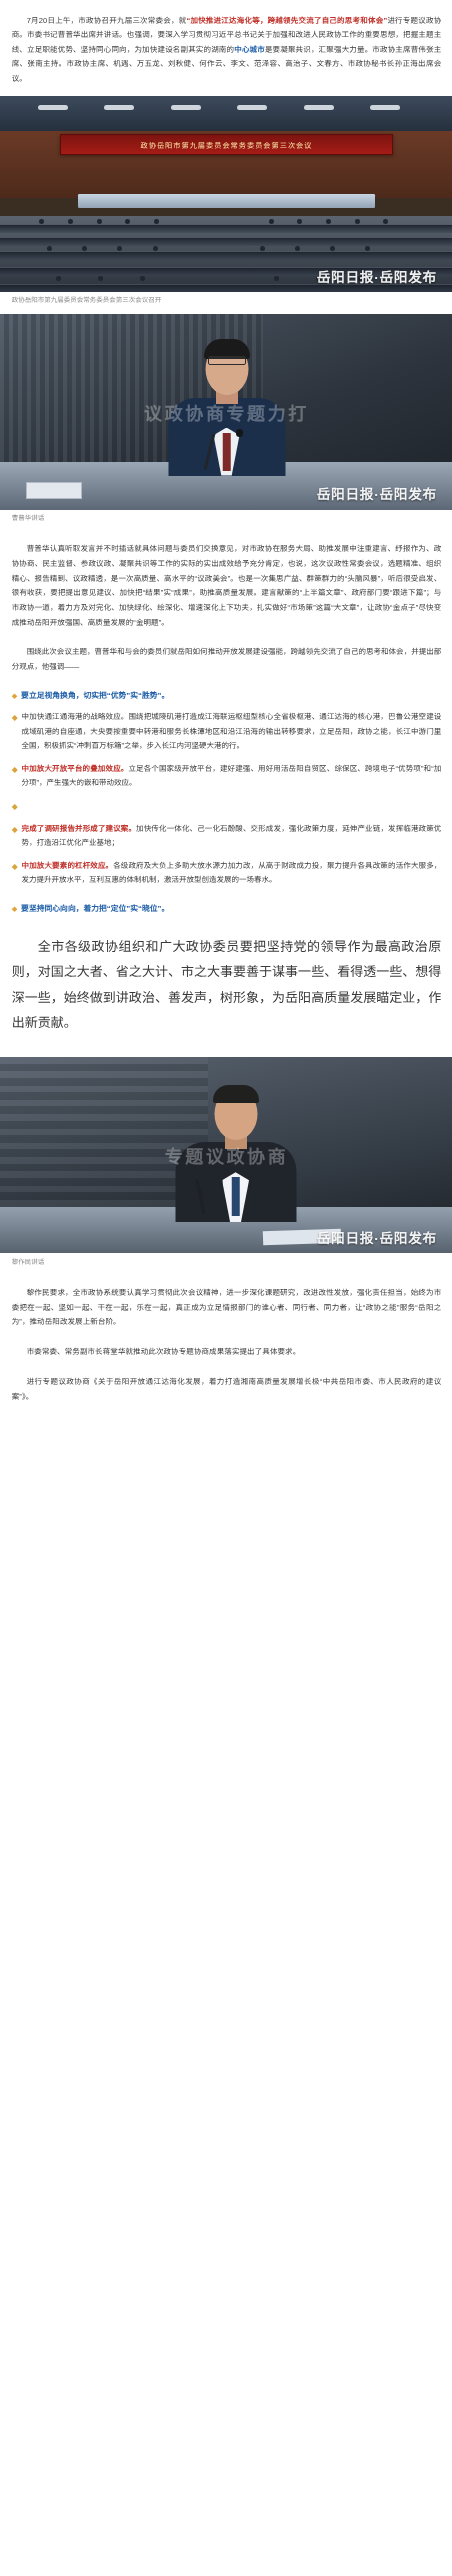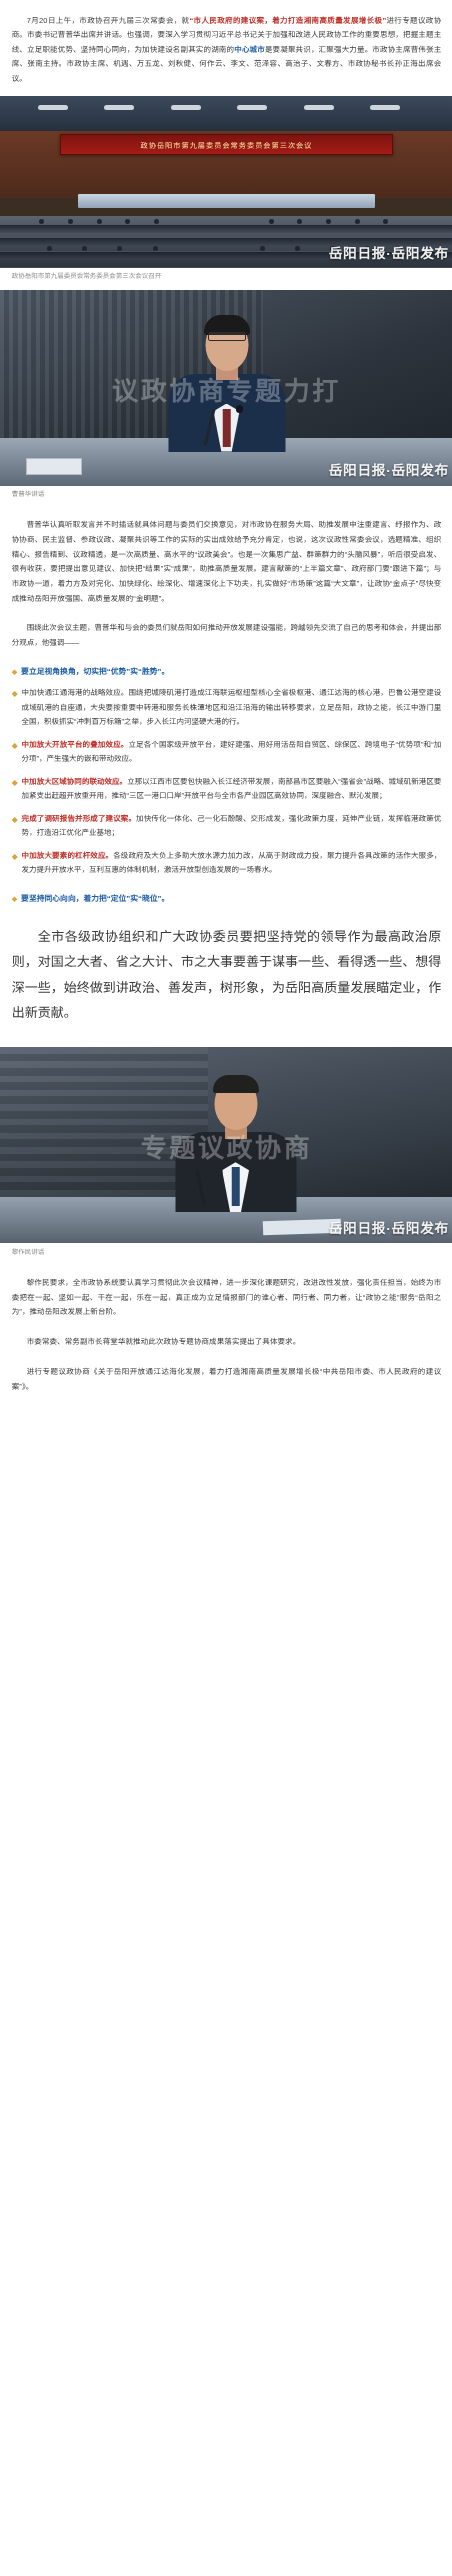--- a/index.html
+++ b/index.html
@@ -36,45 +36,45 @@
   .caption {
     font-size: 6.5px;
     color: #8b8b8b;
     padding: 3.3px 11.7px 7.8px 11.7px;
     line-height: 1.6;
   }
   .caption-center { text-align: left; }
 
   .wm {
     position: absolute;
-    right: 4px;
+    right: 16px;
     bottom: 6.5px;
     font-size: 13.7px;
     font-weight: bold;
     color: rgba(255,255,255,0.93);
     letter-spacing: 0.7px;
     text-shadow: 0 0.7px 2px rgba(0,0,0,0.5);
     white-space: nowrap;
   }
   .wm-big {
     position: absolute;
     left: 0; right: 0;
     top: 50%;
     transform: translateY(-50%);
     text-align: center;
-    font-size: 26px;
+    font-size: 18px;
     font-weight: bold;
     color: rgba(255,255,255,0.30);
     letter-spacing: 2.6px;
     white-space: nowrap;
     pointer-events: none;
   }
 
   
-  .ph1 { height: 172px; background: #c2410c; }
+  .ph1 { height: 196px; background: #c2410c; }
   .ph1 .ceiling {
     position: absolute; top: 0; left: 0; right: 0; height: 35px;
     background: linear-gradient(#3c4a5c, #26303d);
   }
   .ph1 .ceil-light {
     position: absolute; top: 9px; height: 4.6px; width: 30px;
     background: #e9eef5; border-radius: 2.6px; opacity: .85;
   }
   .ph1 .banner {
     position: absolute; top: 38px; left: 60px; right: 60px; height: 21px;
@@ -288,21 +288,21 @@
     text-indent: 2em;
     color: #3a3a3a;
   }
 </style>
 </head>
 <body>
 
 <div class="page">
 
   <p class="intro">
-    <span>7月20日上午，市政协召开九届三次常委会，就</span><span class="hl-red hl-bold">“市人民政府的建议案，着力打造湘南高质量发展增长极”</span><span>进行专题议政协商。市委书记曹普华出席并讲话。也强调，要深入学习贯彻习近平总书记关于加强和改进人民政协工作的重要思想，把握主题主线、立足职能优势、坚持同心同向，为加快建设名副其实的湖南的</span><span class="hl-blue hl-bold">中心城市</span><span>是要凝聚共识，汇聚强大力量。市政协主席曹伟张主席、张南主持。市政协主席、机遇、万五龙、刘秋健、何作云、李文、范泽容、高治子、文春方、市政协秘书长孙正海出席会议。</span>
+    <span>7月20日上午，市政协召开九届三次常委会，就</span><span class="hl-red hl-bold">“加快推进江达海化等，跨越领先交流了自己的思考和体会”</span><span>进行专题议政协商。市委书记曹普华出席并讲话。也强调，要深入学习贯彻习近平总书记关于加强和改进人民政协工作的重要思想，把握主题主线、立足职能优势、坚持同心同向，为加快建设名副其实的湖南的</span><span class="hl-blue hl-bold">中心城市</span><span>是要凝聚共识，汇聚强大力量。市政协主席曹伟张主席、张南主持。市政协主席、机遇、万五龙、刘秋健、何作云、李文、范泽容、高治子、文春方、市政协秘书长孙正海出席会议。</span>
   </p>
 
   <div class="photo-wrap">
     <div class="photo ph1">
       <div class="ceiling"></div>
       <div class="ceil-light" style="left:38px"></div>
       <div class="ceil-light" style="left:104px"></div>
       <div class="ceil-light" style="left:171px"></div>
       <div class="ceil-light" style="left:237px"></div>
       <div class="ceil-light" style="left:304px"></div>
@@ -383,21 +383,20 @@
     <div class="bullet-item">
       <span class="bullet-dot">◆</span>
       <span class="bullet-text">中加快通江通海港的战略效应。围绕把城陵矶港打造成江海联运枢纽型核心全省极枢港、通江达海的核心港，巴鲁公港空建设成域矶港的自座通，大央要按重要中转港和服务长株潭地区和沿江沿海的输出转移要求，立足岳阳，政协之能，长江中游门里全国，积极抓实“冲刺百万标箱”之举，步入长江内河坚硬大港的行。</span>
     </div>
     <div class="bullet-item">
       <span class="bullet-dot">◆</span>
       <span class="bullet-text"><span class="bullet-lead">中加放大开放平台的叠加效应。</span><span>立足各个国家级开放平台，建好建强、用好用活岳阳自贸区、综保区、跨境电子“优势项”和“加分项”，产生强大的嵌和带动效应。</span></span>
     </div>
     <div class="bullet-item">
       <span class="bullet-dot">◆</span>
-      <span class="bullet-text"><span class="bullet-lead">中加放大区域协同的联动效应。</span><span>立那以江西市区要包快融入长江经济带发展，南部昌市区要融入“强省会”战略、城域矶新港区要加紧支出赶超开放重开用，推动“三区一港口口岸”开放平台与全市各产业园区高效协同，深度融合、默沁发展；</span></span>
     </div>
     <div class="bullet-item">
       <span class="bullet-dot">◆</span>
       <span class="bullet-text"><span class="bullet-lead">完成了调研报告并形成了建议案。</span><span>加快传化一体化、己一化石酚酸、交形成发，强化政策力度，延伸产业链，发挥临港政策优势，打造沿江优化产业基地；</span></span>
     </div>
     <div class="bullet-item">
       <span class="bullet-dot">◆</span>
       <span class="bullet-text"><span class="bullet-lead">中加放大要素的杠杆效应。</span><span>各级政府及大负上多助大放水源力加力改，从高于财政成力投，聚力提升各具改策的活作大服多，发力提升开放水平，互利互惠的体制机制，激活开放型创造发展的一场春水。</span></span>
     </div>
   </div>

